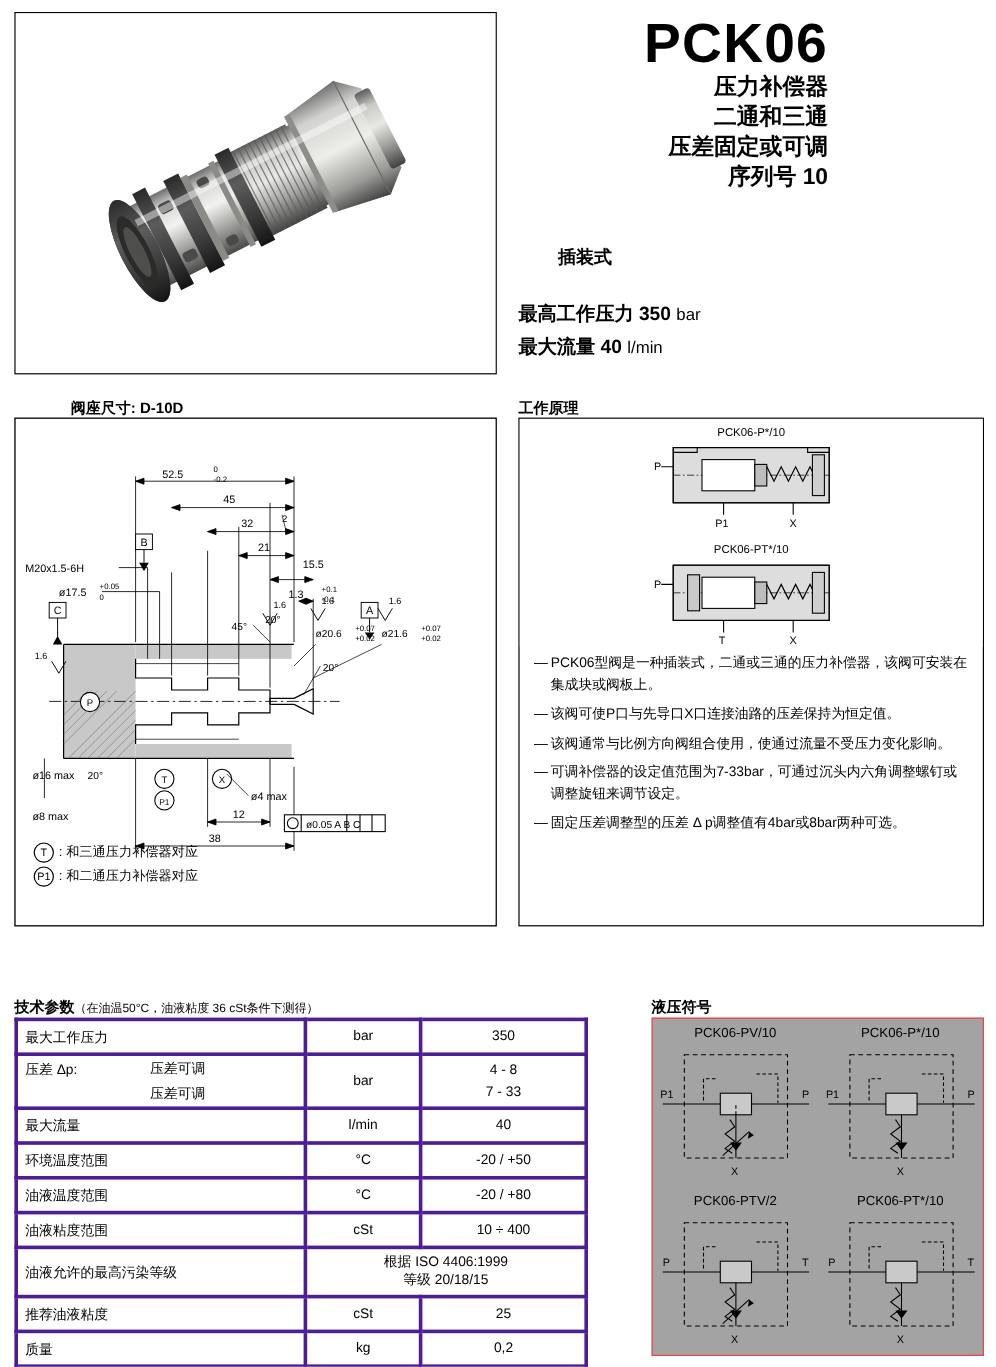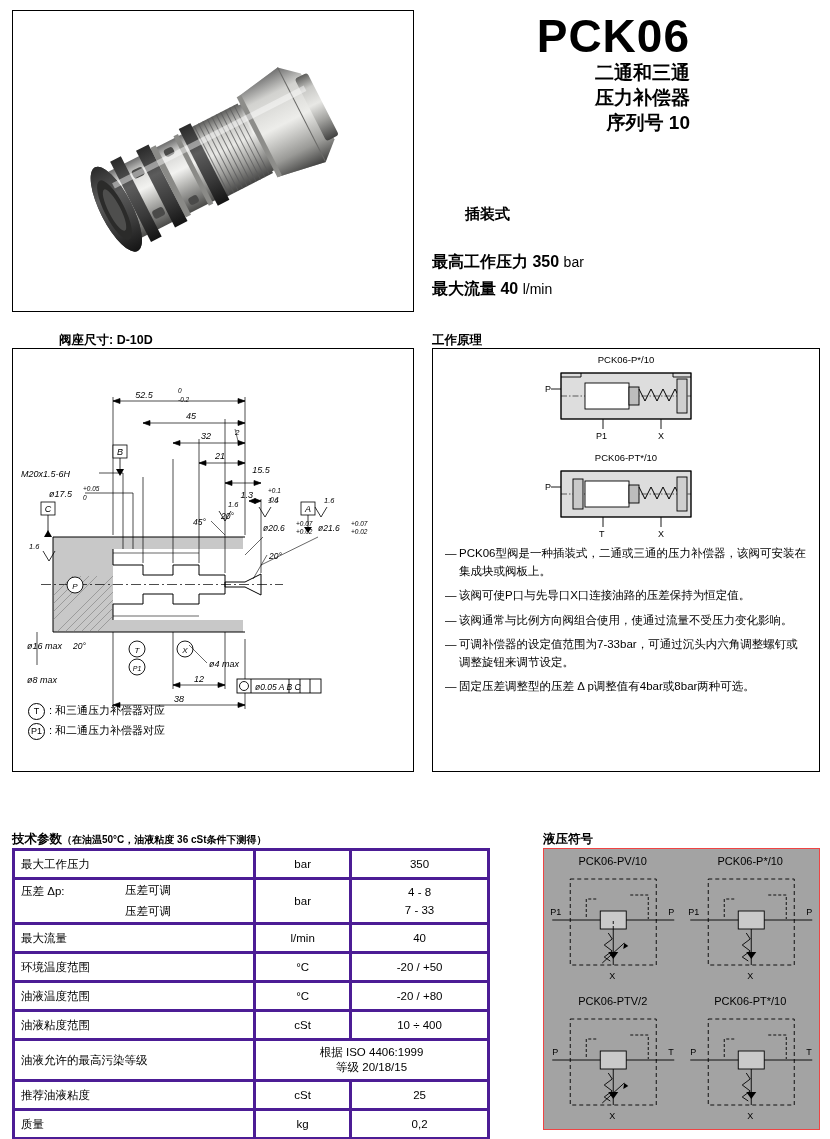--- a/index.html
+++ b/index.html
@@ -27,36 +27,36 @@
   .spec-block{position:absolute;left:432px;top:205px;width:380px;}
   .spec-type{font-size:15px;font-weight:bold;margin-bottom:28px;margin-left:33px;}
   .spec-line{font-size:16px;font-weight:bold;margin-bottom:6px;}
   .spec-line .unit{font-weight:normal;font-size:14px;}
 
   
   .sec-label{font-size:12.5px;font-weight:bold;}
 
   
   .dim-label{position:absolute;left:12px;top:332px;padding-left:47px;}
-  .dim-box{position:absolute;left:12px;top:348px;width:400px;height:422px;border:1px solid #000;background:#a3a3a3;font-style:italic;}
+  .dim-box{position:absolute;left:12px;top:348px;width:400px;height:422px;border:1px solid #000;background:#a3a3a3;}
   .dim-notes{position:absolute;left:28px;top:700px;font-size:11px;line-height:20px;}
   .circ{display:inline-block;width:15px;height:15px;border:1px solid #000;border-radius:50%;
         text-align:center;line-height:14px;font-size:9px;vertical-align:middle;margin-right:4px;}
 
   
   .wp-label{position:absolute;left:432px;top:332px;}
   .wp-box{position:absolute;left:432px;top:348px;width:386px;height:422px;border:1px solid #000;background:#fff;}
   .wp-diagrams{position:absolute;left:0;top:0;width:100%;height:190px;}
   .wp-text{position:absolute;left:12px;top:196px;width:362px;font-size:11.5px;line-height:17.5px;}
   .wp-text p{margin:0 0 7px 0;display:flex;}
   .wp-text p .dash{width:14px;flex:0 0 14px;}
 
   
   .tech-label{position:absolute;left:12px;top:831px;}
-  .tech-label .small{font-weight:bold;font-size:10px;}
+  .tech-label .small{font-weight:normal;font-size:10px;}
   table.tech{position:absolute;left:12px;top:848px;width:478px;border-collapse:collapse;font-size:11.5px;}
   table.tech td{border:3px solid #4c1d95;padding:4px 6px;height:18px;}
   table.tech td.name{width:236px;}
   table.tech td.unit{width:86px;text-align:center;}
   table.tech td.val{width:132px;text-align:center;}
   .nowrap{white-space:nowrap;}
 
   
   .hs-label{position:absolute;left:543px;top:831px;}
   .hs-box{position:absolute;left:543px;top:848px;width:275px;height:280px;border:1px solid #ef4444;background:#a3a3a3;}
@@ -149,22 +149,23 @@
           <rect x="160" y="172" width="10" height="8" rx="3"></rect>
         </g>
 
         <rect x="100" y="124" width="215" height="6" fill="#ffffff" opacity="0.45"></rect>
       </g>
     </svg>
   </div>
 
   <div class="title-block">
     <div class="title-main">PCK06</div>
+    <div class="title-sub">压力补偿器</div>
     <div class="title-sub">二通和三通</div>
-    <div class="title-sub">压力补偿器</div>
+    <div class="title-sub">压差固定或可调</div>
     <div class="title-sub">序列号 10</div>
   </div>
 
   <div class="spec-block">
     <div class="spec-type">插装式</div>
     <div class="spec-line">
       <span>最高工作压力</span>
       <span>350</span>
       <span class="unit">bar</span>
     </div>

